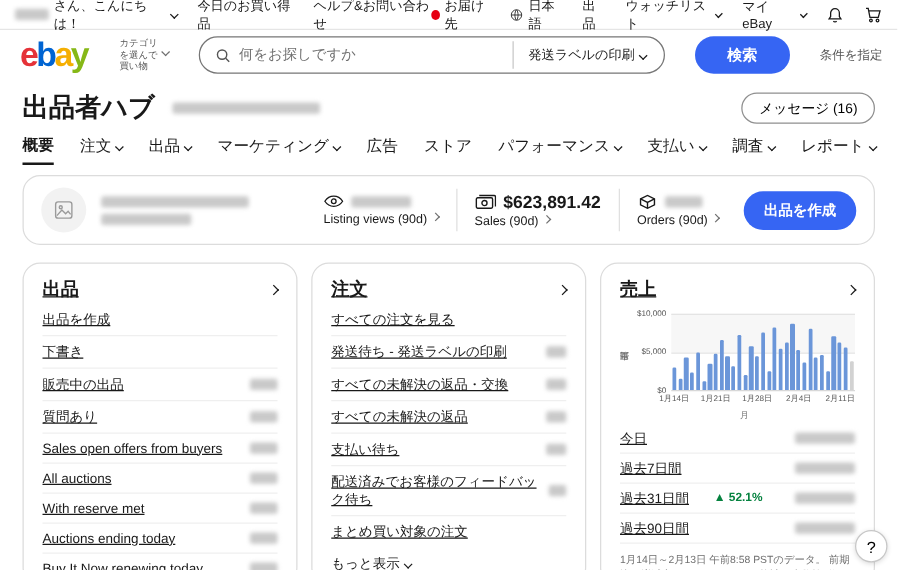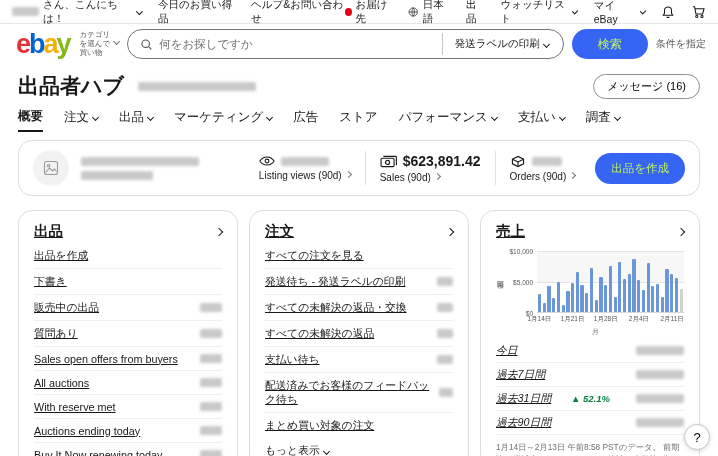--- a/index.html
+++ b/index.html
@@ -18,33 +18,33 @@
 
   
   .topbar { height:24px; border-bottom:1px solid #e5e5e5; display:flex; align-items:center;
     padding:0 12px; font-size:10.5px; }
   .topbar .grp { display:flex; align-items:center; gap:16px; }
   .topbar .spacer { flex:1; }
   .topbar .item { display:flex; align-items:center; gap:4px; cursor:pointer; }
   .flagdot { width:8px; height:8px; border-radius:50%; background:#e60012; display:inline-block; }
 
   
-  .searchrow { display:flex; align-items:center; padding:5px 12px 7px 16px; gap:8px; }
+  .searchrow { display:flex; align-items:center; padding:5px 12px 7px 16px; gap:24px; }
   .logo { font-weight:bold; font-size:27px; letter-spacing:-2px; line-height:1; cursor:pointer; }
   .logo .l1{color:#e53238}.logo .l2{color:#0064d2}.logo .l3{color:#f5af02}.logo .l4{color:#86b817}
   .shopcat { font-size:7.5px; color:#555; line-height:1.15; cursor:pointer; margin-left:2px; }
   .searchpill { flex:1; display:flex; align-items:center; border:1.5px solid #767676;
     border-radius:999px; height:30px; padding:0 2px 0 12px; max-width:438px; }
   .searchpill input { border:none; outline:none; flex:1; font-size:11.5px; color:#191919;
     font-family:"Liberation Sans", sans-serif; background:transparent; }
   .searchpill input::placeholder { color:#707070; }
   .catdrop { display:flex; align-items:center; font-size:10.5px; color:#191919;
     border-left:1px solid #c7c7c7; padding:0 12px; height:22px; cursor:pointer; white-space:nowrap; }
-  .btn-blue { background:#3665f3; color:#bef264; border:none; border-radius:999px;
-    font-weight:normal; cursor:pointer; font-family:"Liberation Sans", sans-serif; }
+  .btn-blue { background:#3665f3; color:#ffffff; border:none; border-radius:999px;
+    font-weight:bold; cursor:pointer; font-family:"Liberation Sans", sans-serif; }
   .searchbtn { width:76px; height:30px; font-size:12px; }
   .advanced { font-size:10px; color:#555; cursor:pointer; white-space:nowrap; }
 
   
   .pagehead { display:flex; align-items:center; padding:6px 18px 2px; }
   .pagehead h1 { font-size:21px; font-weight:bold; }
   .pagehead .uname { margin-left:14px; }
   .msgbtn { margin-left:auto; border:1px solid #8f8f8f; border-radius:999px; background:#fff;
     padding:4px 13px; font-size:11px; cursor:pointer; font-family:"Liberation Sans", sans-serif; }
 
@@ -92,21 +92,21 @@
   .band { position:absolute; left:0; right:0; top:0; height:50%; background:#f7f7f7; }
   .gline { position:absolute; left:0; right:0; height:1px; background:#e4e4e4; }
   .bars { position:absolute; left:0; right:0; bottom:0; top:0; display:flex;
     align-items:flex-end; gap:1.5px; padding:0 1px; }
   .bars .bar { flex:1; background:#6b96d9; border-radius:1px 1px 0 0; }
   .bars .bar.partial { background:#d2d2d2; }
   .xticks { position:relative; height:11px; font-size:6.5px; color:#555; margin-top:2px; }
   .xticks span { position:absolute; transform:translateX(-50%); white-space:nowrap; }
   .xlab { text-align:center; font-size:7px; color:#707070; margin-top:1px; }
 
-  .salesrows { list-style:none; margin-top:2px;font-style:italic; }
+  .salesrows { list-style:none; margin-top:2px; }
   .salesrows li { display:flex; align-items:center; padding:4.5px 0; border-bottom:1px solid #efefef;
     font-size:10.8px; }
   .salesrows .delta { margin-left:auto; margin-right:26px; color:#05823f; font-size:9.5px; font-weight:bold; }
   .salesrows .rd { margin-left:auto; }
   .salesrows .delta + .rd { margin-left:0; }
   .footnote { font-size:8.3px; color:#707070; line-height:1.5; margin-top:6px; }
 
   .helpbtn { position:absolute; right:8px; bottom:6px; width:26px; height:26px; border-radius:50%;
     background:#fff; border:1px solid #c7c7c7; box-shadow:0 1px 4px rgba(0,0,0,.15);
     font-size:13px; cursor:pointer; font-family:"Liberation Sans", sans-serif; }
@@ -230,20 +230,24 @@
     <span class="nav-item">
       <span>支払い</span>
       <span class="chev"></span>
     </span>
 
     <span class="nav-item">
       <span>調査</span>
       <span class="chev"></span>
     </span>
 
+    <span class="nav-item">
+      <span>レポート</span>
+      <span class="chev"></span>
+    </span>
   </div>
 
 <div class="content">
 
   <div class="card summary">
     <div class="avatar">
       <svg width="16" height="16" viewBox="0 0 16 16" fill="none" stroke="#9a9a9a" stroke-width="1.1">
         <rect x="1.5" y="1.5" width="13" height="13" rx="2"></rect>
           <circle cx="5.6" cy="5.8" r="1.2"></circle>
           <path d="M2.5 12.5 6.5 8l3 3 2-2 2 2.5"></path>

